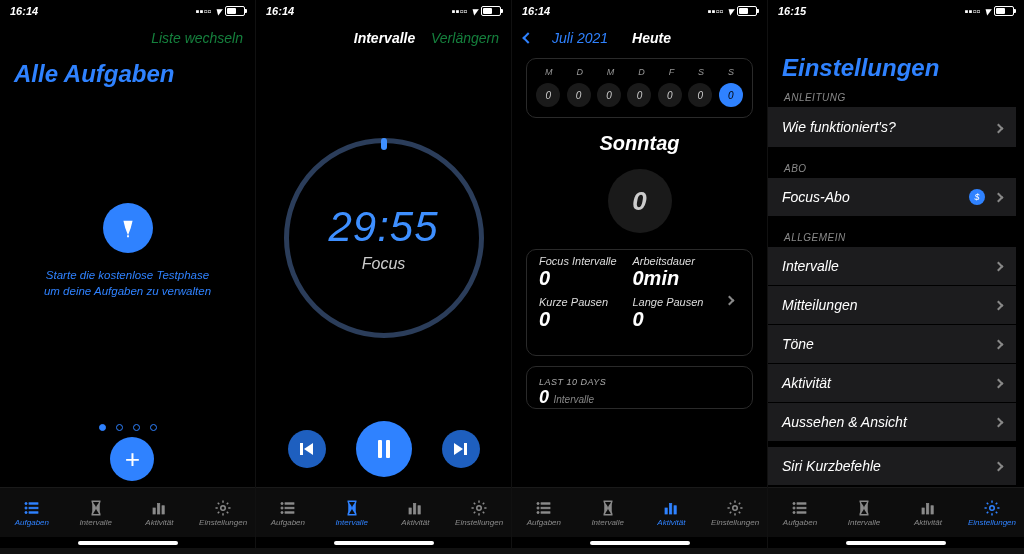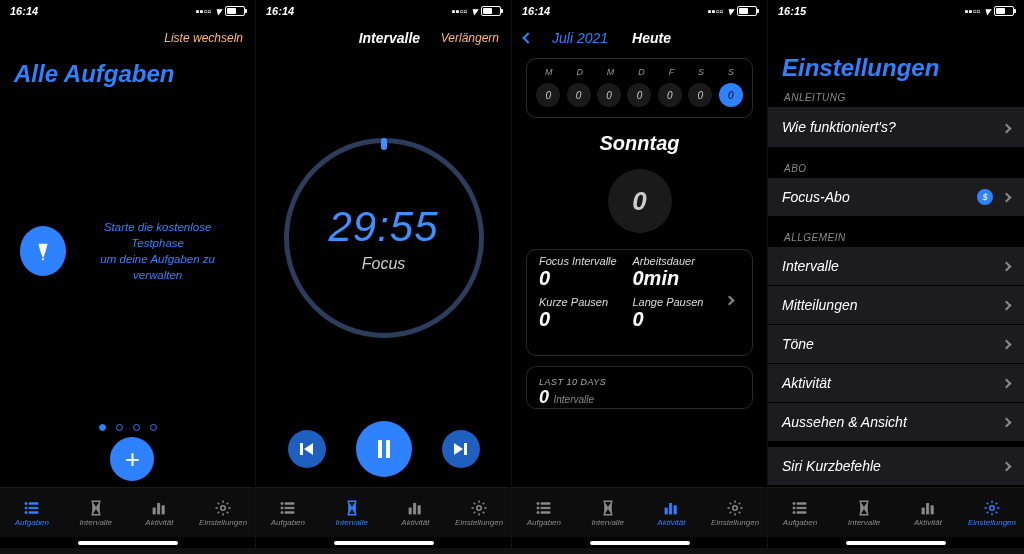--- a/index.html
+++ b/index.html
@@ -11,29 +11,29 @@
   
   .status { height: 22px; display: flex; justify-content: space-between; align-items: center; padding: 0 10px; font-size: 11px; font-weight: 600; }
   .status .right { display: flex; align-items: center; gap: 4px; }
   .batt { display:inline-block; width: 20px; height: 10px; border: 1px solid #fff; border-radius: 2px; position: relative; }
   .batt::after{ content:""; position:absolute; left:1px; top:1px; bottom:1px; width:9px; background:#fff; border-radius:1px;}
   .batt::before{ content:""; position:absolute; right:-3px; top:2px; width:2px; height:4px; background:#fff; border-radius:0 1px 1px 0;}
 
   
   .nav { height: 32px; display: flex; align-items: center; justify-content: space-between; padding: 0 12px; font-size: 14px; }
   .nav .title { font-weight: 600; color:#fff; }
-  .nav .link { color: #fdba74; font-size: 12px; }
+  .nav .link { color: #15803d; font-size: 14px; }
   .nav .back { color:#2f82ff; display:flex; align-items:center; gap:20px;}
   .chev-left { width: 8px; height: 8px; border-left: 2px solid #2f82ff; border-bottom: 2px solid #2f82ff; transform: rotate(45deg); }
 
   .content { flex: 1; overflow: hidden; display: flex; flex-direction: column; }
 
   
   .big-title { color: #2f82ff; font-size: 24px; font-weight: 700; padding: 6px 14px 0 14px; }
-  .center1 { flex:1; display:flex; flex-direction:row; align-items:center; justify-content:center; gap:14px; padding: 0 20px; }
+  .center1 { flex:1; display:flex; flex-direction:column; align-items:center; justify-content:center; gap:14px; padding: 0 20px; }
   .round-blue { width: 50px; height: 50px; border-radius: 50%; background: #2f82ff; display:flex; align-items:center; justify-content:center; }
   .lamp { width: 22px; height: 22px; }
   .trial { color:#2f82ff; font-size:11.5px; text-align:center; line-height:1.4; }
   .dots { display:flex; gap:10px; justify-content:center; padding: 10px 0 6px 0; }
   .dot { width:7px; height:7px; border-radius:50%; border:1px solid #2f82ff; }
   .dot.fill { background:#2f82ff; }
   .addbtn { width:44px; height:44px; border-radius:50%; background:#2f82ff; display:flex; align-items:center; justify-content:center; margin-left: 110px; margin-bottom: 6px; font-size:26px; font-weight:300; }
 
   
   .timerwrap { flex:1; display:flex; flex-direction:column; align-items:center; justify-content:center; }
@@ -66,21 +66,21 @@
   .chev-right { width:7px; height:7px; border-top:2px solid #888; border-right:2px solid #888; transform:rotate(45deg); display:inline-block;}
   .lastcard { margin: 10px 14px 0 14px; border:1px solid #2a2a2a; border-radius:10px; padding:10px 12px 0 12px; }
   .lastlabel { font-size:9px; letter-spacing:.5px; color:#aaa; }
   .lastval { font-size:18px; font-weight:700; }
   .lastsub { font-size:10px; color:#888; }
 
   
   .shead { font-size:10px; color:#8a8a8a; padding: 10px 16px 4px 16px; letter-spacing:.5px; }
   .row { background:#1c1c1e; padding: 11px 14px; display:flex; align-items:center; justify-content:space-between; border-bottom:1px solid #000; }
   .row:last-child{ border-bottom:none;}
-  .group { margin: 0 0 6px 0; }
+  .group { margin: 0 8px 6px 0; }
   .row .txt { font-size:14px; }
   .rchev { color:#666; }
   .badge { width:16px; height:16px; border-radius:50%; background:#2f82ff; display:inline-flex; align-items:center; justify-content:center; font-size:9px; margin-right:6px;}
   .rside { display:flex; align-items:center; gap:4px;}
 
   
   .tabbar { height: 50px; background:#0d0d0d; display:flex; border-top:1px solid #1a1a1a; }
   .tab { flex:1; display:flex; flex-direction:column; align-items:center; justify-content:center; gap:1px; }
   .tab svg { width:20px; height:18px; }
   .tablabel { font-size:8px; color:#8a8a8a; }

